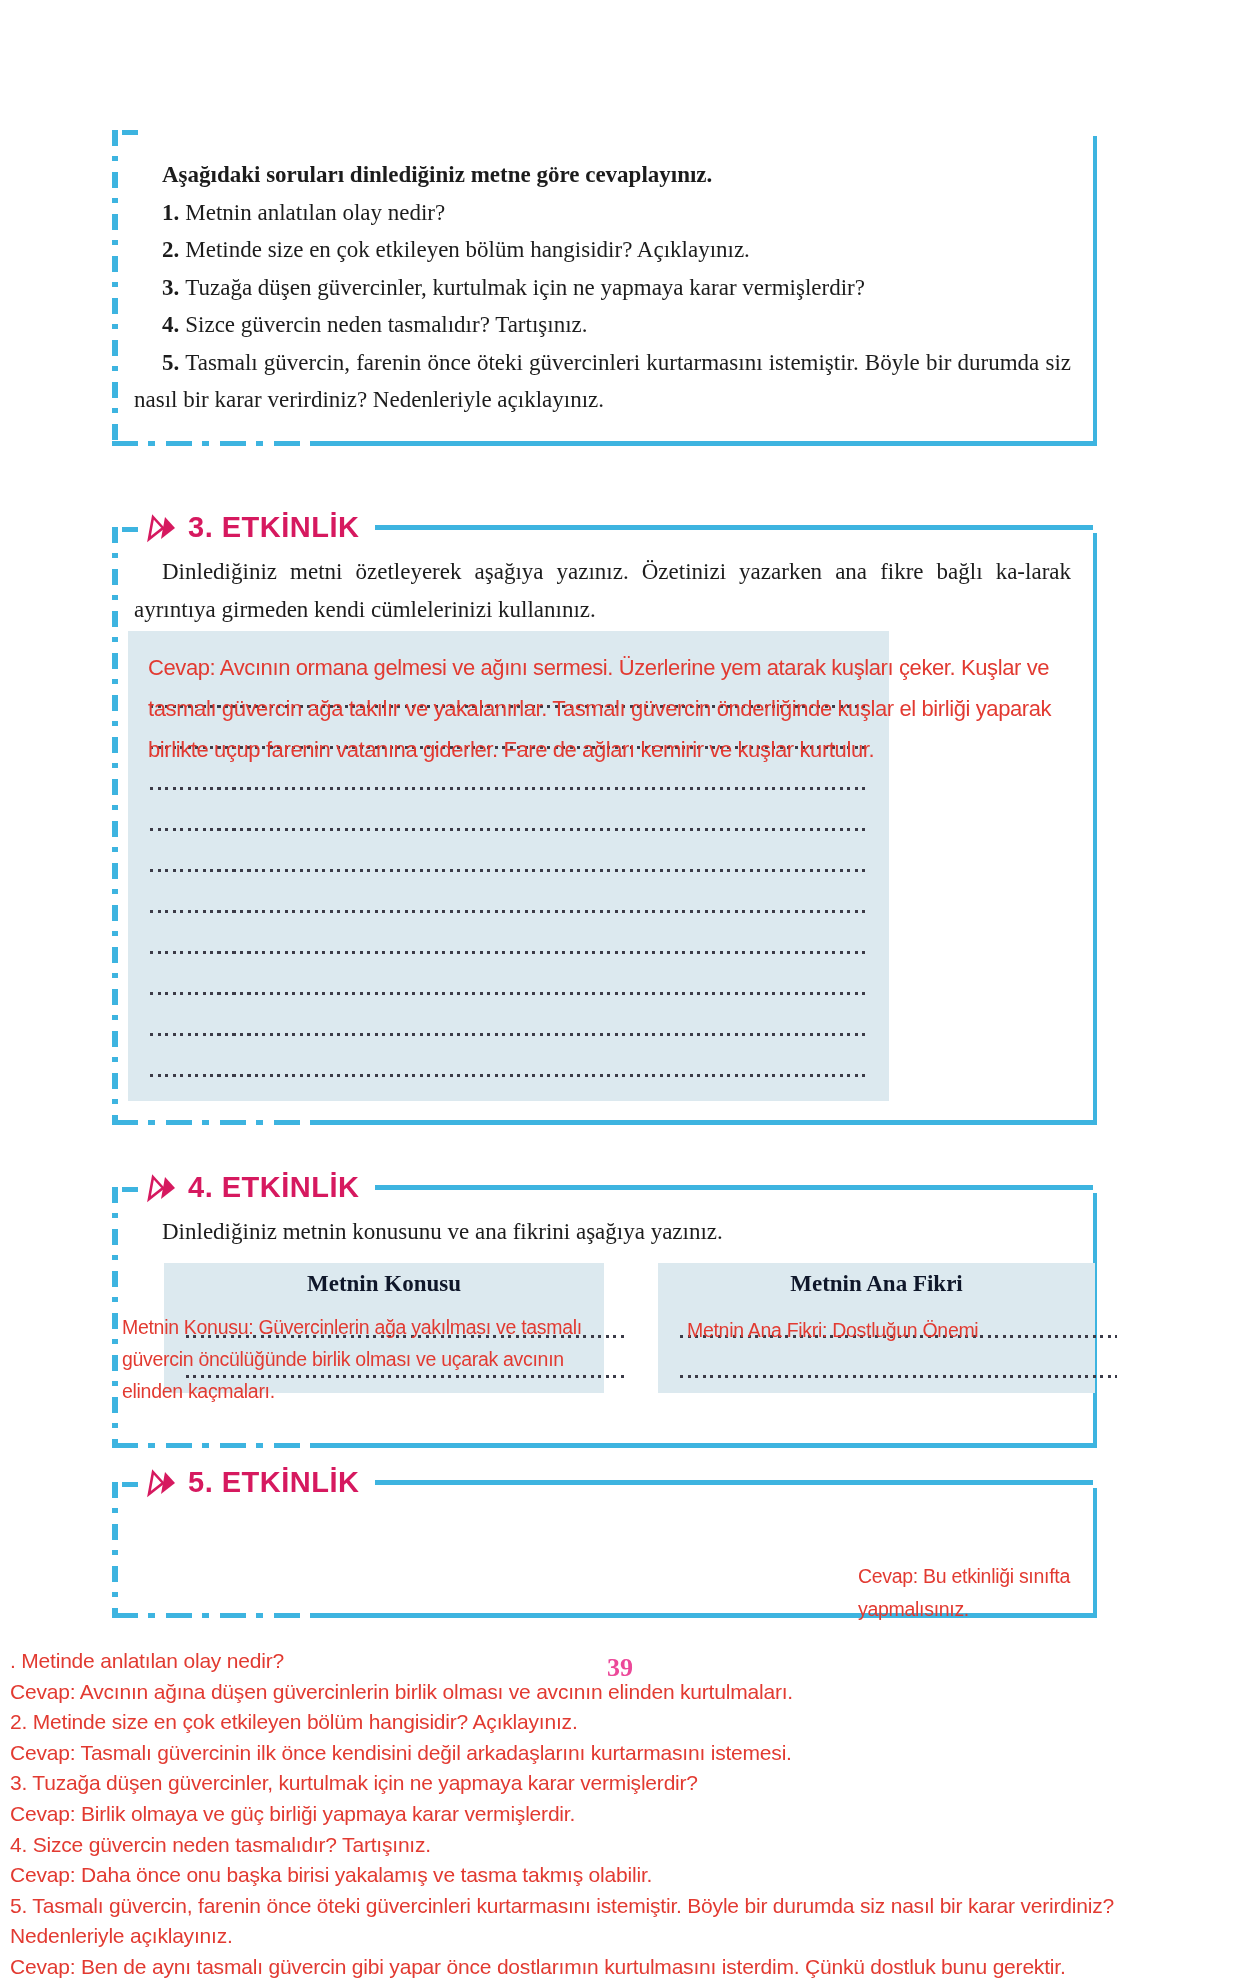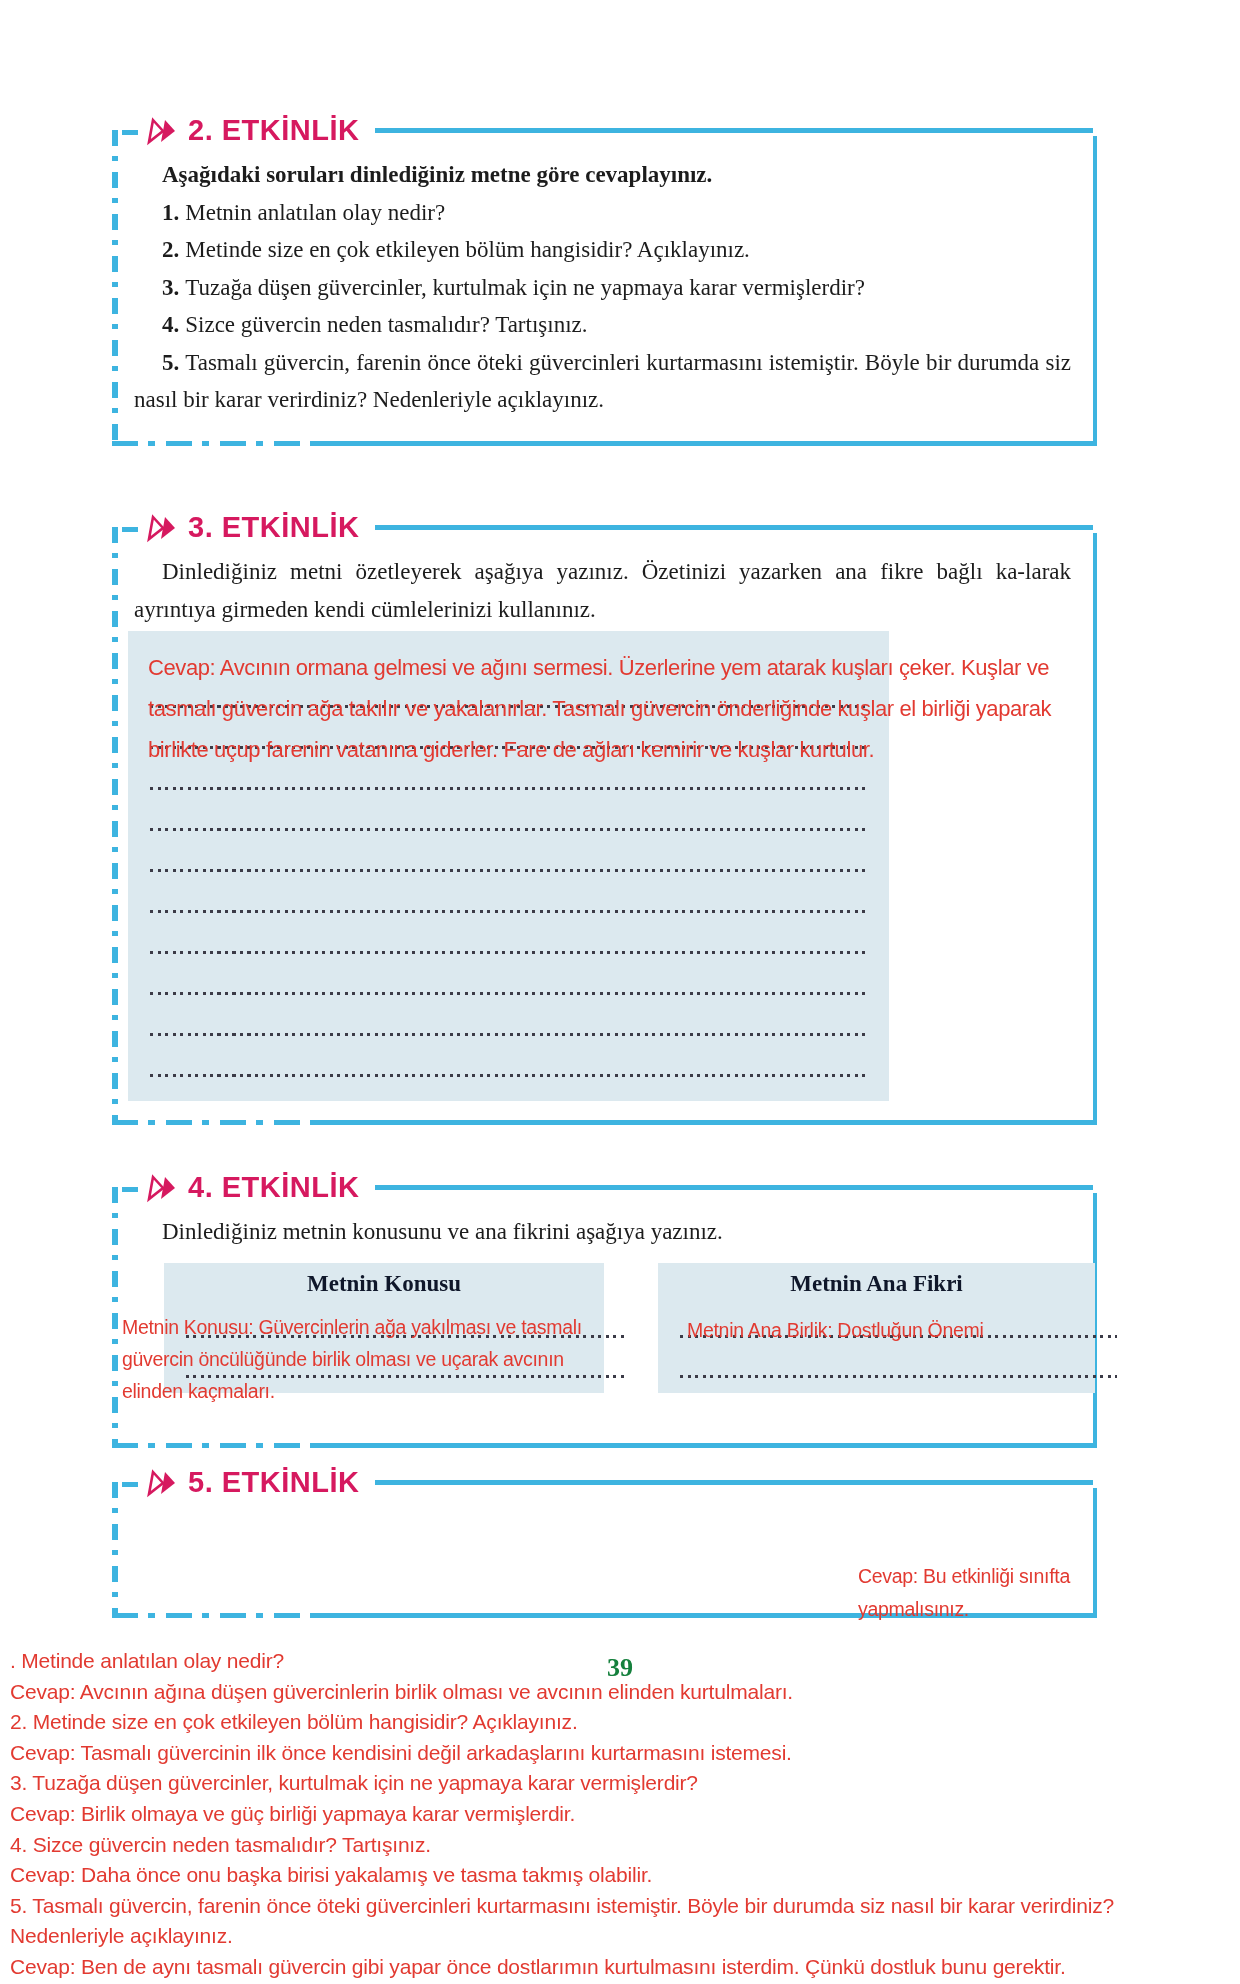--- a/index.html
+++ b/index.html
@@ -70,49 +70,41 @@
     font-weight:bold;font-size:23px;text-align:center;
     padding-top:8px;font-family:"Liberation Serif", serif;color:#0f172a;
   }
   .dot-abs{position:absolute;left:22px;right:22px;}
   .topic-answer{position:absolute;left:10px;top:148px;width:500px;font-size:19.5px;letter-spacing:-0.3px;line-height:32px;}
   .idea-answer{position:absolute;left:575px;top:151px;width:430px;font-size:19.5px;letter-spacing:-0.3px;line-height:32px;}
   .act5-answer{position:absolute;left:746px;top:102px;width:252px;font-size:19.5px;letter-spacing:-0.3px;line-height:33px;z-index:3;}
   
   .pagenum{
     position:absolute;left:0;right:0;top:1653px;text-align:center;
-    font-weight:bold;font-size:26px;color:#15803d;
+    font-weight:bold;font-size:26px;color:#ec4899;
   }
   .footer{
     position:absolute;left:10px;top:1646px;width:1226px;
     font-family:"Liberation Sans", sans-serif;
     font-size:21px;letter-spacing:-0.2px;color:var(--red);
     line-height:30.6px;
   }
 </style>
 </head>
 <body>
 
 <div class="page">
 
   <section class="act" style="top:106px;height:340px;">
     <div class="corner-dash"></div>
     <div class="b-left"></div>
     <div class="b-right"></div>
     <div class="b-bottom">
       <div class="dashseg"></div>
       <div class="solidseg"></div>
-    </div>
-    <div class="act-head">
-      <svg class="arrow-icon" viewBox="0 0 34 28">
-        <polygon points="7,3 17,14 3,25" fill="none" stroke="#d6195f" stroke-width="2.6"></polygon>
-        <polygon points="19,3 29,14 15,25" fill="#d6195f"></polygon>
-      </svg>
-      <span class="act-title">2. ETKİNLİK</span>
-      <span class="head-rule"></span>
     </div>
     <div class="content" style="top:50px;">
       <p class="serif indent" style="font-weight:bold;">Aşağıdaki soruları dinlediğiniz metne göre cevaplayınız.</p>
       <p class="serif indent question"><b>1.</b><span>Metnin anlatılan olay nedir?</span></p>
       <p class="serif indent question"><b>2.</b><span>Metinde size en çok etkileyen bölüm hangisidir? Açıklayınız.</span></p>
       <p class="serif indent question"><b>3.</b><span>Tuzağa düşen güvercinler, kurtulmak için ne yapmaya karar vermişlerdir?</span></p>
       <p class="serif indent question"><b>4.</b><span>Sizce güvercin neden tasmalıdır? Tartışınız.</span></p>
       <p class="serif indent question"><b>5.</b><span>Tasmalı güvercin, farenin önce öteki güvercinleri kurtarmasını istemiştir. Böyle bir durumda siz nasıl bir karar verirdiniz? Nedenleriyle açıklayınız.</span></p>
     </div>
   </section>
@@ -196,21 +188,21 @@
       <div class="box-header">Metnin Konusu</div>
       <div class="dotline dot-abs" style="top:72px;"></div>
       <div class="dotline dot-abs" style="top:112px;"></div>
     </div>
     <div class="panel" style="left:546px;top:100px;width:437px;height:130px;">
       <div class="box-header">Metnin Ana Fikri</div>
       <div class="dotline dot-abs" style="top:72px;"></div>
       <div class="dotline dot-abs" style="top:112px;"></div>
     </div>
     <div class="hand topic-answer">Metnin Konusu: Güvercinlerin ağa yakılması ve tasmalı güvercin öncülüğünde birlik olması ve uçarak avcının elinden kaçmaları.</div>
-    <div class="hand idea-answer">Metnin Ana Birlik: Dostluğun Önemi</div>
+    <div class="hand idea-answer">Metnin Ana Fikri: Dostluğun Önemi</div>
   </section>
 
   <section class="act" style="top:1458px;height:160px;">
     <div class="corner-dash"></div>
     <div class="b-left"></div>
     <div class="b-right"></div>
     <div class="b-bottom">
       <div class="dashseg"></div>
       <div class="solidseg"></div>
     </div>

